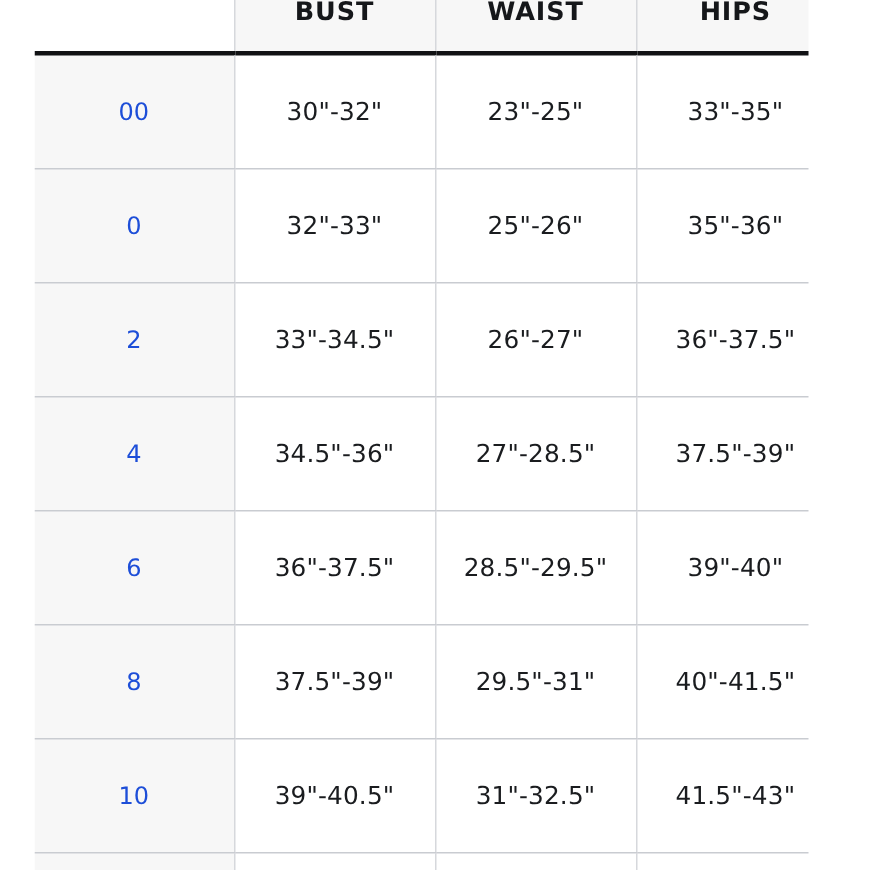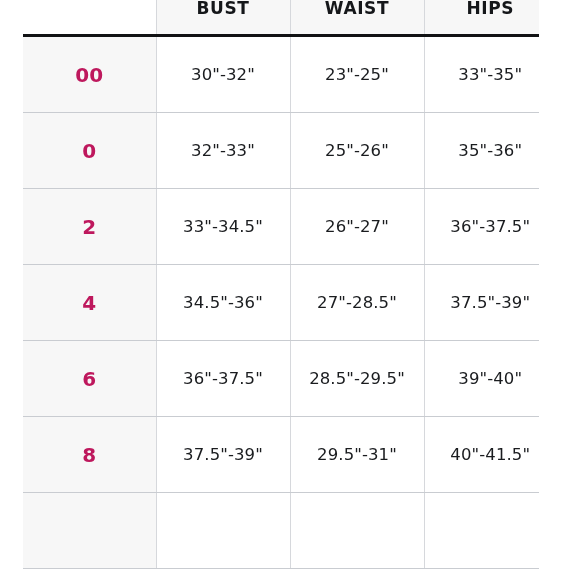--- a/index.html
+++ b/index.html
@@ -76,23 +76,23 @@
     color: #1a1c1f;
     background: #ffffff;
     border-bottom: 1px solid #c9ccd1;
     border-right: 1px solid #d6d8dc;
     letter-spacing: 0.1px;
   }
   tbody td.cell-last { border-right: none; }
 
   tbody td.cell-size {
     background: #f7f7f7;
-    font-weight: 700;
-    font-size: 20px;
-    color: #be185d;
+    font-weight: 400;
+    font-size: 16px;
+    color: #1d4ed8;
   }
 </style>
 </head>
 <body>
 
 <div class="screen">
   <div class="table-viewport">
 
     <table class="size-chart">
       <colgroup>
@@ -142,20 +142,26 @@
           <td>28.5"-29.5"</td>
           <td class="cell-last">39"-40"</td>
         </tr>
         <tr>
           <td class="cell-size">8</td>
           <td>37.5"-39"</td>
           <td>29.5"-31"</td>
           <td class="cell-last">40"-41.5"</td>
         </tr>
         <tr>
+          <td class="cell-size">10</td>
+          <td>39"-40.5"</td>
+          <td>31"-32.5"</td>
+          <td class="cell-last">41.5"-43"</td>
+        </tr>
+        <tr>
           <td class="cell-size"></td>
           <td></td>
           <td></td>
           <td class="cell-last"></td>
         </tr>
       </tbody>
     </table>
 
   </div>
 </div>

